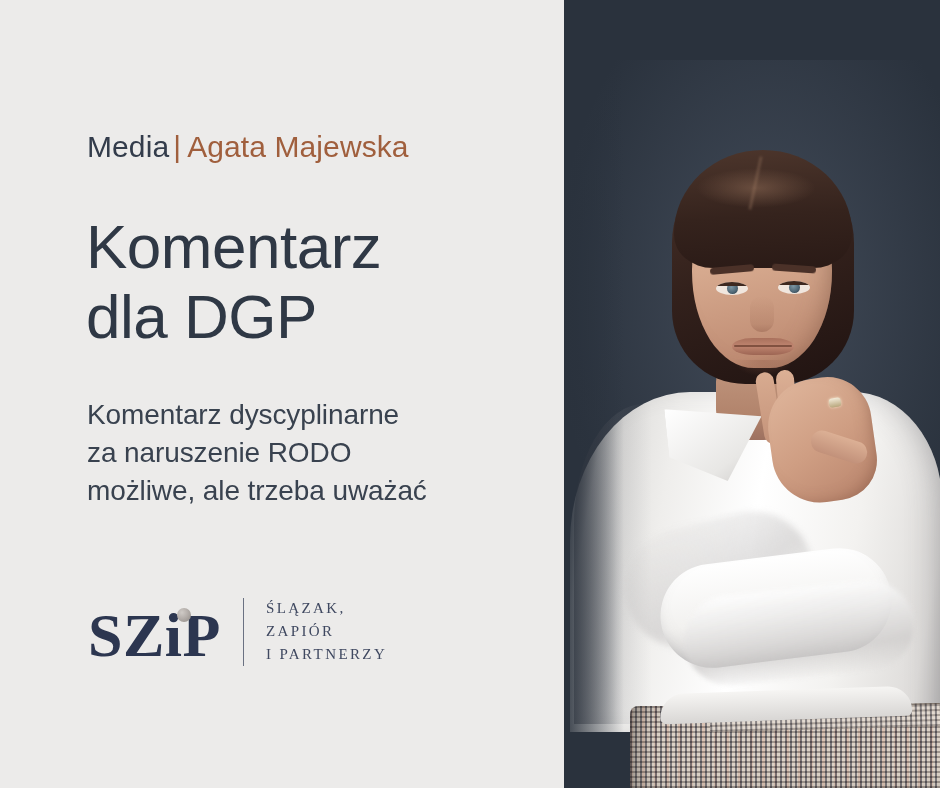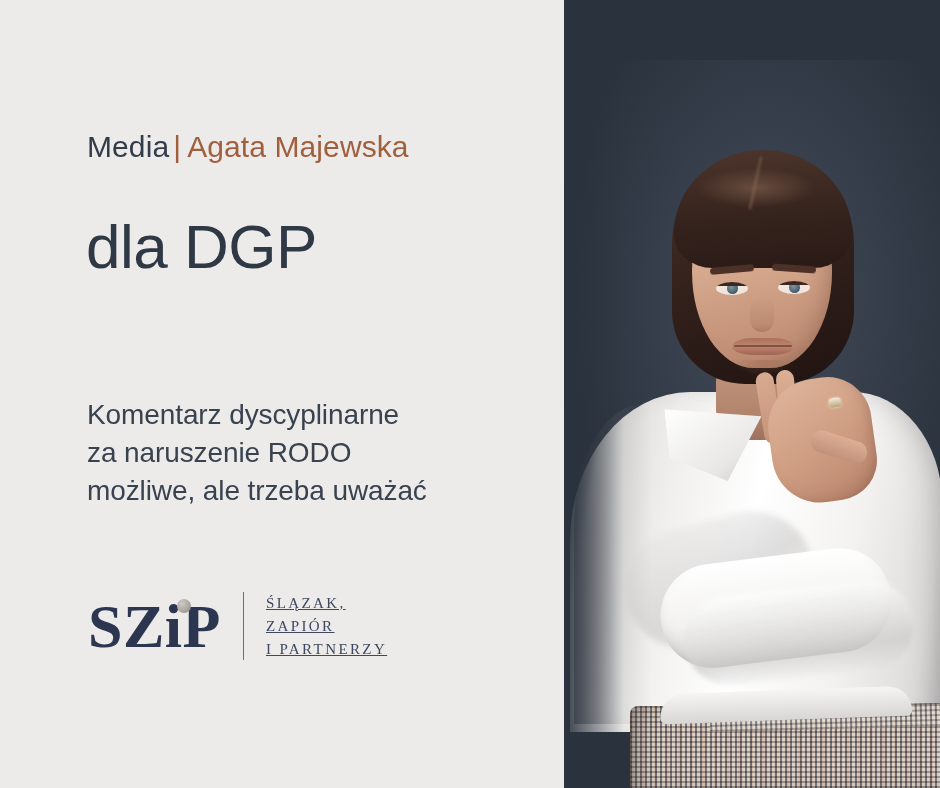--- a/index.html
+++ b/index.html
@@ -88,21 +88,21 @@
     display: block;
   }
 
   
   .logo {
     position: absolute;
     left: 88px;
     top: 586px;
     height: 80px;
     display: flex;
-    align-items: center;
+    align-items: flex-end;
   }
   .logo-mark {
     position: relative;
     font-family: "Liberation Serif", serif;
     font-size: 62px;
     line-height: 62px;
     font-weight: 700;
     color: #2c3650;
     letter-spacing: 0.5px;
     padding-right: 4px;
@@ -129,21 +129,20 @@
     font-family: "Liberation Serif", serif;
     font-size: 15px;
     line-height: 23px;
     letter-spacing: 2.4px;
     color: #3f4860;
     text-transform: uppercase;
     white-space: nowrap;
   }
   .logo-words .lw-line {
     display: block;
-    text-decoration: underline;
   }
 
   
   .right-panel {
     position: absolute;
     left: 564px;
     top: 0;
     width: 376px;
     height: 788px;
     background: #2a323d;
@@ -515,20 +514,21 @@
 
 <div class="card">
 
   <div class="left-panel">
 
     <div class="eyebrow">
       <span class="eyebrow-media">Media</span><span class="eyebrow-sep">|</span><span class="eyebrow-author">Agata Majewska</span>
     </div>
 
     <h1 class="headline">
+      <span class="hl-line">Komentarz</span>
       <span class="hl-line">dla DGP</span>
     </h1>
 
     <div class="subhead">
       <span class="sub-line">Komentarz dyscyplinarne</span>
       <span class="sub-line">za naruszenie RODO</span>
       <span class="sub-line">możliwe, ale trzeba uważać</span>
     </div>
 
     <div class="logo">

